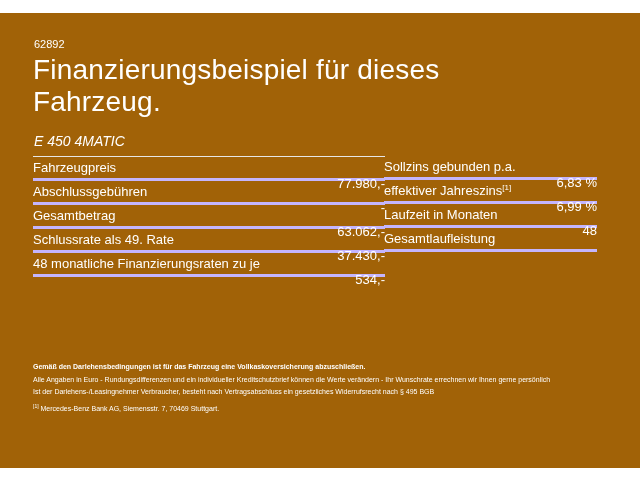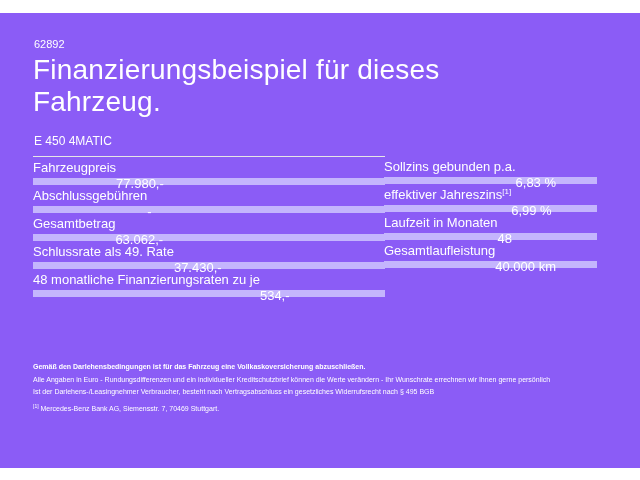--- a/index.html
+++ b/index.html
@@ -7,21 +7,21 @@
     width: 640px; height: 480px;
     background: #ffffff;
     font-family: "Liberation Sans", sans-serif;
     overflow: hidden;
     position: relative;
   }
   .panel {
     position: absolute;
     left: 0; top: 13px;
     width: 640px; height: 455px;
-    background: #8b5cf6;
+    background: #a16207;
     color: #ffffff;
   }
   .doc-number {
     position: absolute;
     left: 34px; top: 24px;
     font-size: 11px;
     line-height: 14px;
     color: #ffffff;
   }
   .title {
@@ -31,41 +31,42 @@
     width: 440px;
     font-size: 28px;
     font-weight: normal;
     line-height: 32px;
     letter-spacing: 0.2px;
     color: #ffffff;
   }
   .model {
     position: absolute;
     left: 34px; top: 119px;
-    font-size: 12px;
+    font-size: 14px;
     line-height: 18px;
     color: #ffffff;
+    font-style: italic;
   }
   .fin-table {
     position: absolute;
     left: 33px; top: 143px;
     width: 352px;
     border-top: 1px solid #e6e6e6;
   }
   .cond-table {
     position: absolute;
     left: 384px; top: 143px;
     width: 213px;
   }
   .trow {
     display: flex;
-    justify-content: flex-start;
+    justify-content: space-between;
     align-items: center;
     height: 21px;
-    border-bottom: 7px solid #c4b5fd;
+    border-bottom: 3px solid #c4b5fd;
     font-size: 13px;
     line-height: 21px;
     white-space: nowrap;
   }
   .trow .label { text-align: left; }
   .trow .value { text-align: right; margin-top: 31px; }
   .trow.bold { font-weight: normal; }
   .trow sup { font-size: 8px; line-height: 0; }
   .footer {
     position: absolute;
@@ -122,21 +123,20 @@
     <div class="trow">
       <span class="label"><span>effektiver Jahreszins</span><sup>[1]</sup></span>
       <span class="value">6,99 %</span>
     </div>
     <div class="trow">
       <span class="label">Laufzeit in Monaten</span>
       <span class="value">48</span>
     </div>
     <div class="trow">
       <span class="label">Gesamtlaufleistung</span>
-      <span class="value">40.000 km</span>
     </div>
   </div>
 
   <div class="footer">
     <p class="bold">Gemäß den Darlehensbedingungen ist für das Fahrzeug eine Vollkaskoversicherung abzuschließen.</p>
     <p>Alle Angaben in Euro - Rundungsdifferenzen und ein individueller Kreditschutzbrief können die Werte verändern - Ihr Wunschrate errechnen wir Ihnen gerne persönlich</p>
     <p>Ist der Darlehens-/Leasingnehmer Verbraucher, besteht nach Vertragsabschluss ein gesetzliches Widerrufsrecht nach § 495 BGB</p>
     <p class="footnote"><sup>[1]</sup> <span>Mercedes-Benz Bank AG, Siemensstr. 7, 70469 Stuttgart.</span></p>
   </div>
 

